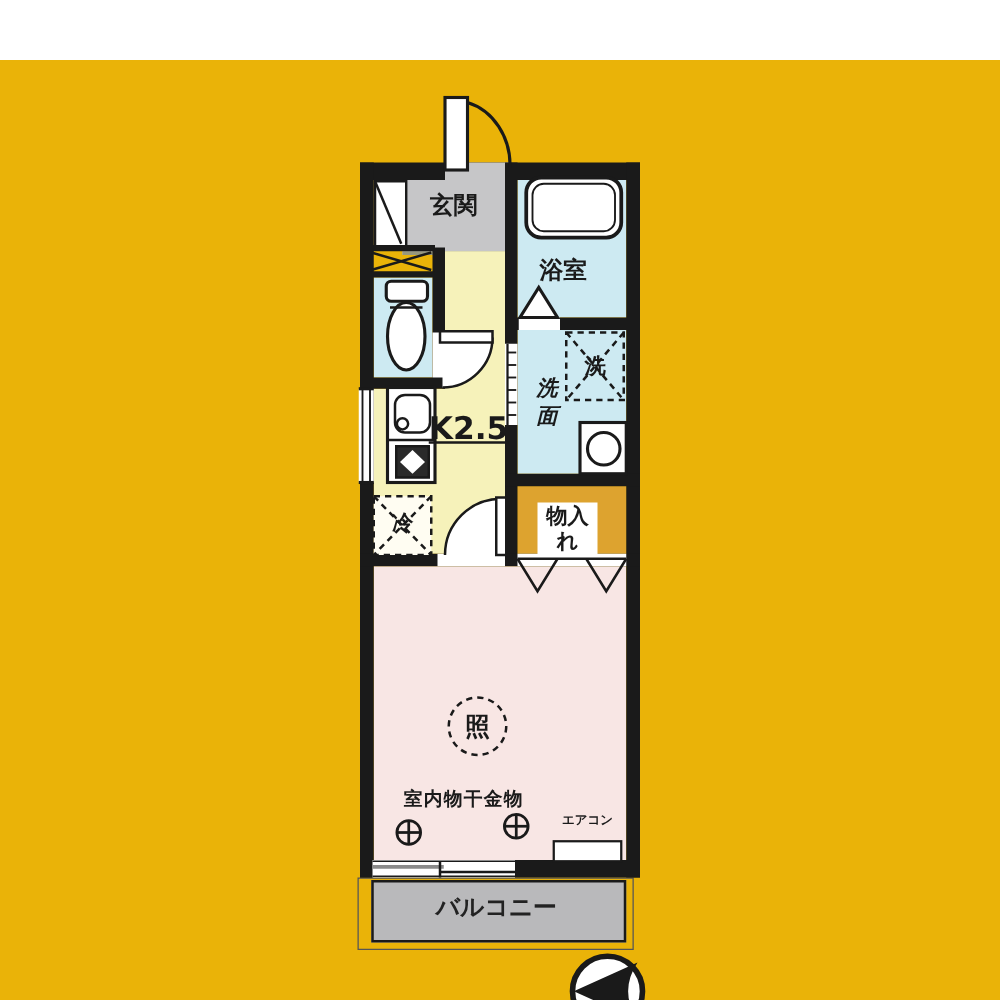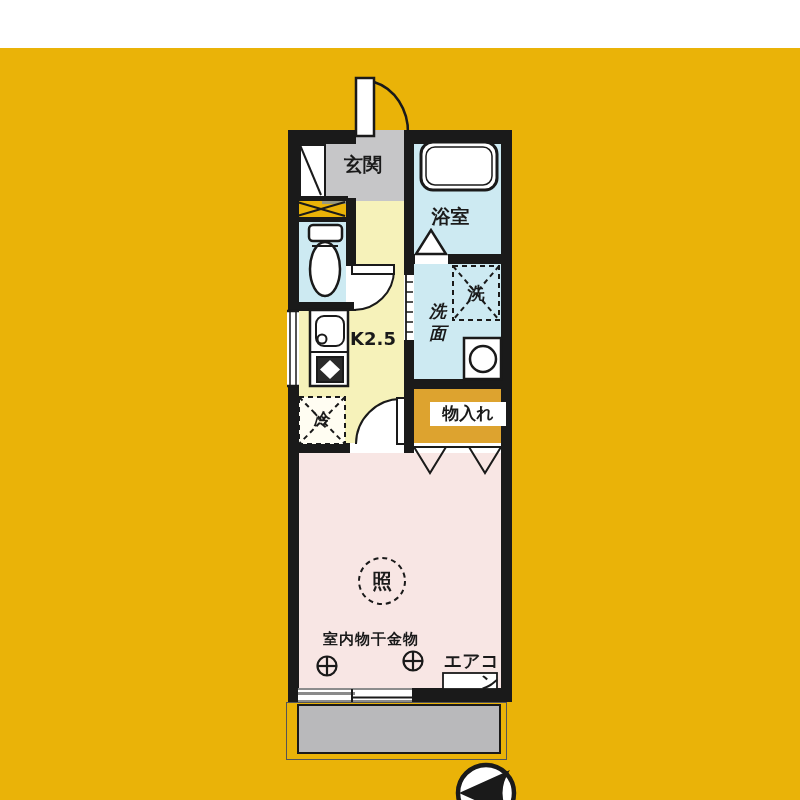--- a/index.html
+++ b/index.html
@@ -170,27 +170,28 @@
   </svg>
 
   <div class="lbl" style="left:322px;top:106px;width:82px;font-size:19px;">玄関</div>
 
   <div class="lbl" style="left:414px;top:158px;width:73px;font-size:19px;">浴室</div>
 
   <div class="lbl" style="left:453px;top:236px;width:46px;font-size:17px;">洗</div>
 
   <div class="lbl vert" style="left:428px;top:252px;width:19px;font-size:17px;line-height:22px;">洗面</div>
 
-  <div class="lbl" style="left:343px;top:281px;width:60px;font-size:18px;">K2.5</div>
+  <div class="lbl" style="left:343px;top:281px;width:60px;font-size:25px;text-decoration:underline;">K2.5</div>
 
   <div class="lbl" style="left:309px;top:362px;width:26px;font-size:17px;">冷</div>
 
-  <div class="lbl" style="left:430px;top:354px;width:76px;font-size:17px;background:#ffffff;padding:2px 0;">物入れ</div>
+  <div class="lbl" style="left:430px;top:354px;width:48px;font-size:17px;background:#ffffff;padding:2px 0;">物入れ</div>
 
 
   <div class="lbl" style="left:370px;top:522px;width:24px;font-size:20px;">照</div>
 
   <div class="lbl" style="left:315px;top:583px;width:112px;font-size:15px;letter-spacing:1px;">室内物干金物</div>
 
-  <div class="lbl" style="left:441px;top:603px;width:58px;font-size:18px;text-align:right;">エアコン</div>
+  <div class="lbl" style="left:441px;top:603px;width:58px;font-size:10px;">エアコン</div>
 
+  <div class="lbl" style="left:297px;top:668px;width:200px;font-size:19px;font-weight:bold;color:#222;">バルコニー</div>
 
 </div>
 
 </body></html>

